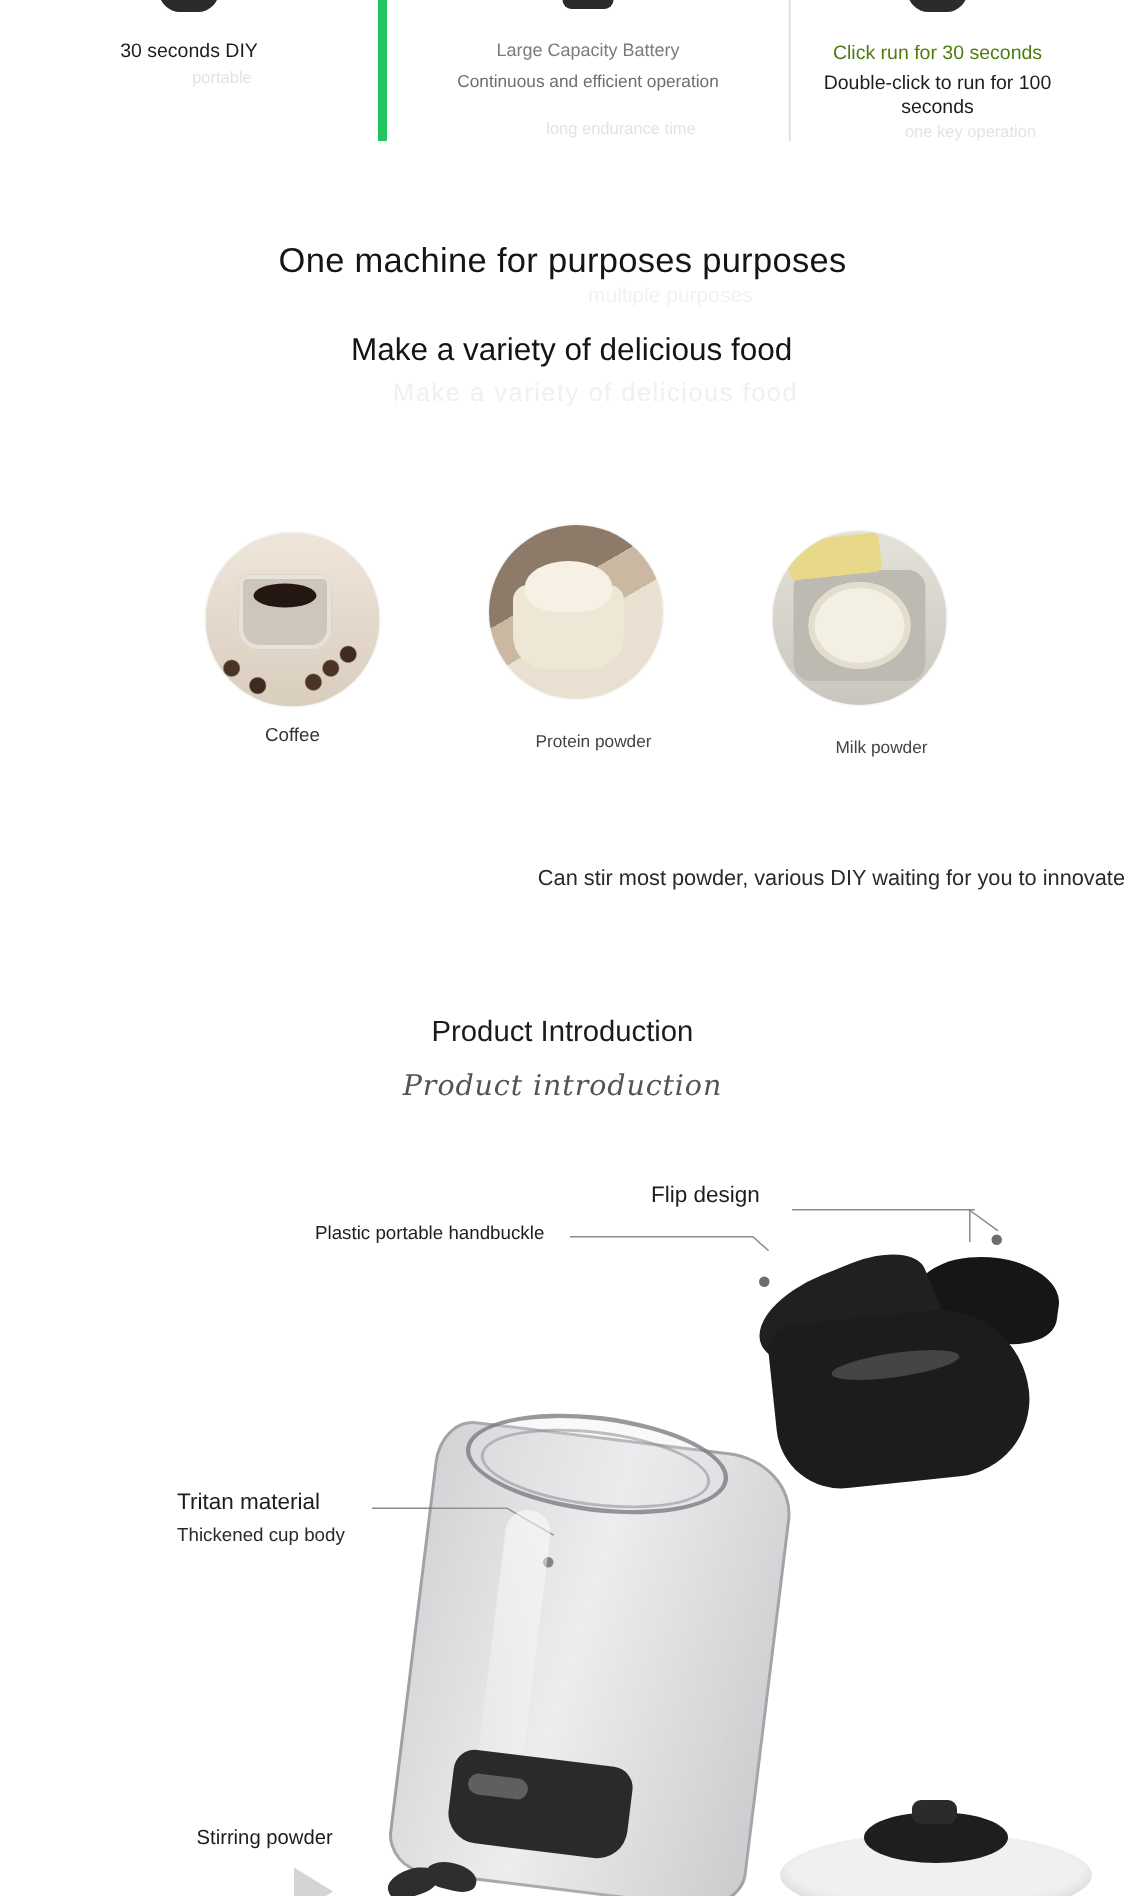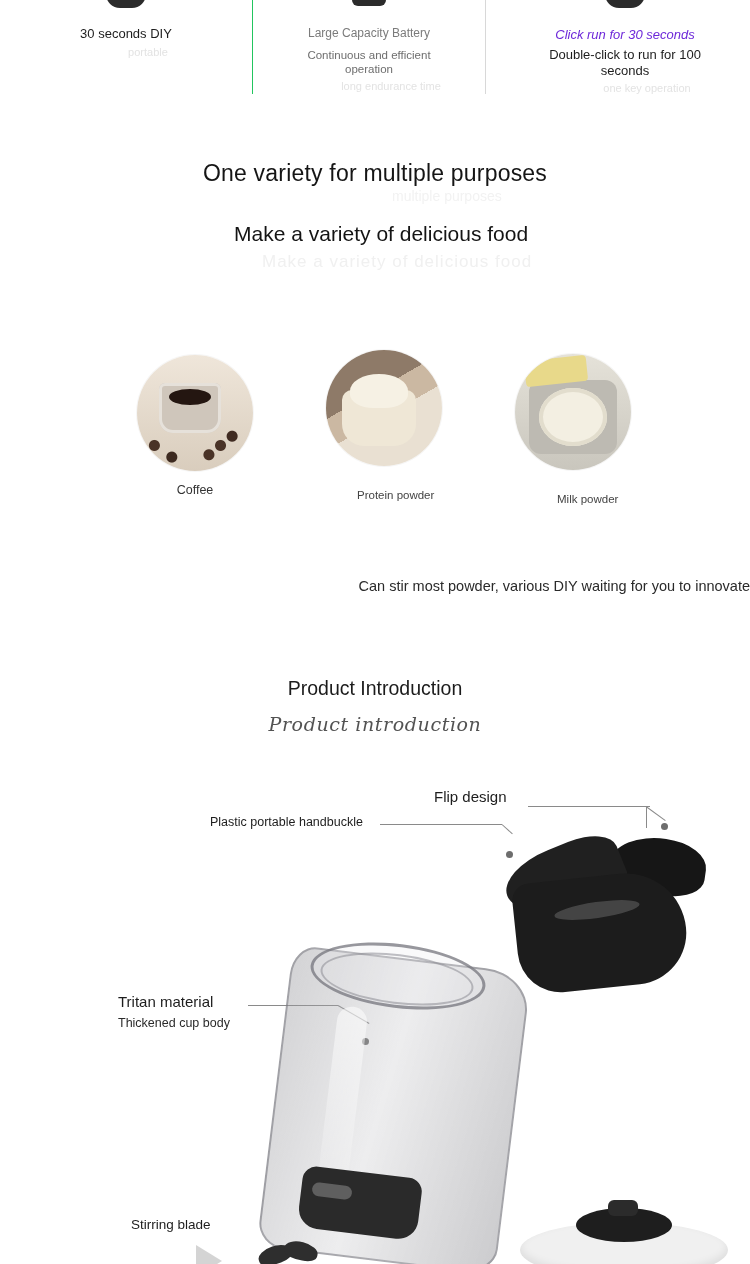--- a/index.html
+++ b/index.html
@@ -23,21 +23,21 @@
     width: 750px;
     height: 94px;
   }
   .top-col {
     position: absolute;
     top: 0;
     height: 94px;
     box-sizing: border-box;
   }
   .top-col.c1 { left: 0px;   width: 252px; }
-  .top-col.c2 { left: 252px; width: 234px; border-left: 1px solid #22c55e; border-right: 1px solid #d8d8d8; }
+  .top-col.c2 { left: 252px; width: 275px; border-left: 6px solid #22c55e; border-right: 1px solid #d8d8d8; }
   .top-col.c3 { left: 500px; width: 250px; }
 
   .top-icon {
     position: absolute;
     top: -18px;
     left: 50%;
     transform: translateX(-50%);
     width: 40px;
     height: 26px;
     background: #2b2b2b;
@@ -71,21 +71,21 @@
     padding-left: 44px;
   }
 
   .c1 .top-title { top: 26px; font-size: 13px; color: #1d1d1d; }
   .c1 .top-faded { top: 46px; }
 
   .c2 .top-title { top: 26px; font-size: 12px; color: #7b7b7b; }
   .c2 .top-sub   { top: 48px; text-align: center; color: #6e6e6e; }
   .c2 .top-faded { top: 80px; }
 
-  .c3 .top-title { top: 27px; font-size: 13px; color: #6d28d9; font-style: italic; }
+  .c3 .top-title { top: 27px; font-size: 13px; color: #4d7c0f; }
   .c3 .top-sub   { top: 47px; color: #1d1d1d; font-size: 13px; padding: 0 24px; }
   .c3 .top-faded { top: 82px; }
 
   
   .h-center {
     position: absolute;
     width: 750px;
     text-align: center;
   }
   .headline-1 {
@@ -450,21 +450,21 @@
   </div>
 
   <div class="top-col c3">
     <div class="top-icon"></div>
     <div class="top-title">Click run for 30 seconds</div>
     <div class="top-sub">Double-click to run for 100 seconds</div>
     <div class="top-faded">one key operation</div>
   </div>
 </div>
 
-<div class="h-center headline-1">One variety for multiple purposes</div>
+<div class="h-center headline-1">One machine for purposes purposes</div>
 <div class="ghost-text-2">multiple purposes</div>
 <div class="subhead-1">Make a variety of delicious food</div>
 <div class="ghost-text">Make a variety of delicious food</div>
 
 <div class="food-row">
 
   <div class="food f1">
     <div class="thumb">
       <div class="art-coffee"></div>
     </div>
@@ -504,21 +504,21 @@
 <div class="dot" style="left:506px; top:851px;"></div>
 
 <div class="leader" style="left:248px; top:1005px; width:90px;"></div>
 <div class="leader" style="left:338px; top:1005px; width:36px; transform:rotate(30deg); transform-origin:left center;"></div>
 <div class="dot" style="left:362px; top:1038px;"></div>
 
 <div class="callout flip">Flip design</div>
 <div class="callout handbuckle">Plastic portable handbuckle</div>
 <div class="callout tritan">Tritan material</div>
 <div class="callout tritan-sub">Thickened cup body</div>
-<div class="callout blade">Stirring blade</div>
+<div class="callout blade">Stirring powder</div>
 
 <div class="lid">
   <div class="lid-spout"></div>
   <div class="lid-flap"></div>
   <div class="lid-main"></div>
   <div class="lid-shine"></div>
 </div>
 
 <div class="cup">
   <div class="body"></div>

